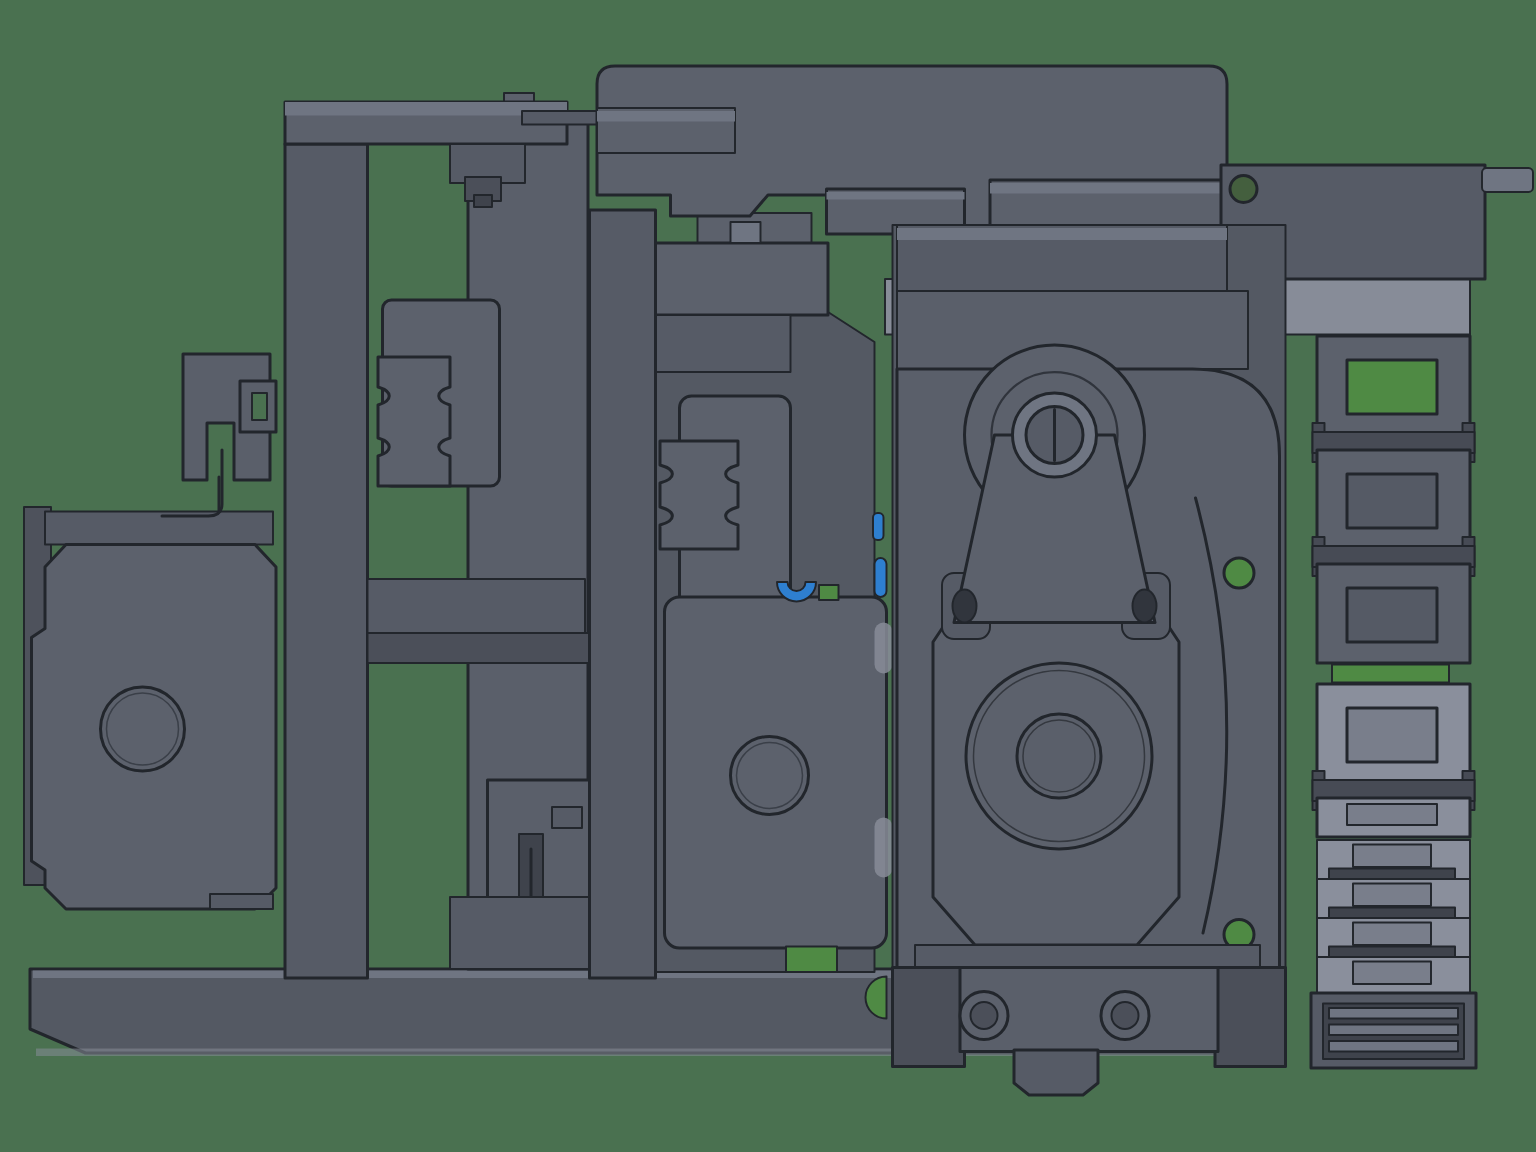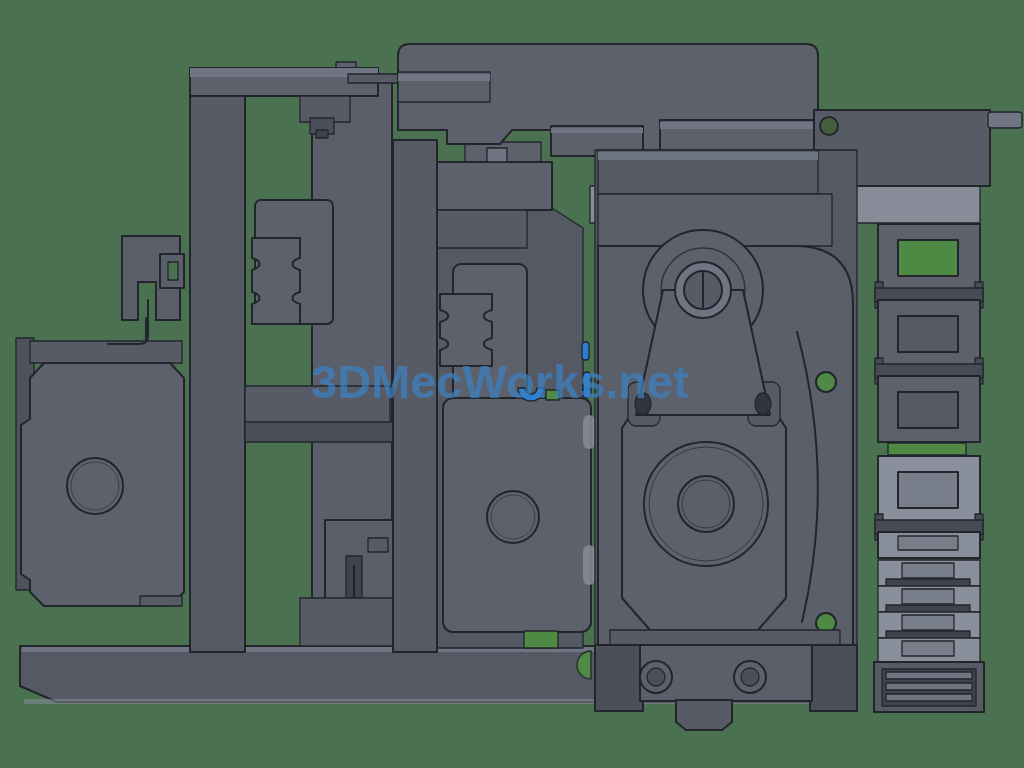--- a/index.html
+++ b/index.html
@@ -220,14 +220,13 @@
   </g>
 
   <g>
     <path d="M518,388 a13,13 0 0 0 26,0 h-7 a6,6 0 0 1 -12,0 z" class="f-blue o1"></path>
     <rect x="546" y="390" width="13" height="10" class="f-hole o1"></rect>
     <rect x="582" y="342" width="7" height="18" rx="3" class="f-blue o1"></rect>
     <rect x="583" y="372" width="8" height="26" rx="4" class="f-blue o1"></rect>
   </g>
 </svg>
 
-<div id="watermark">3DMecWorks.net</div>
 </div>
 
 </body></html>

